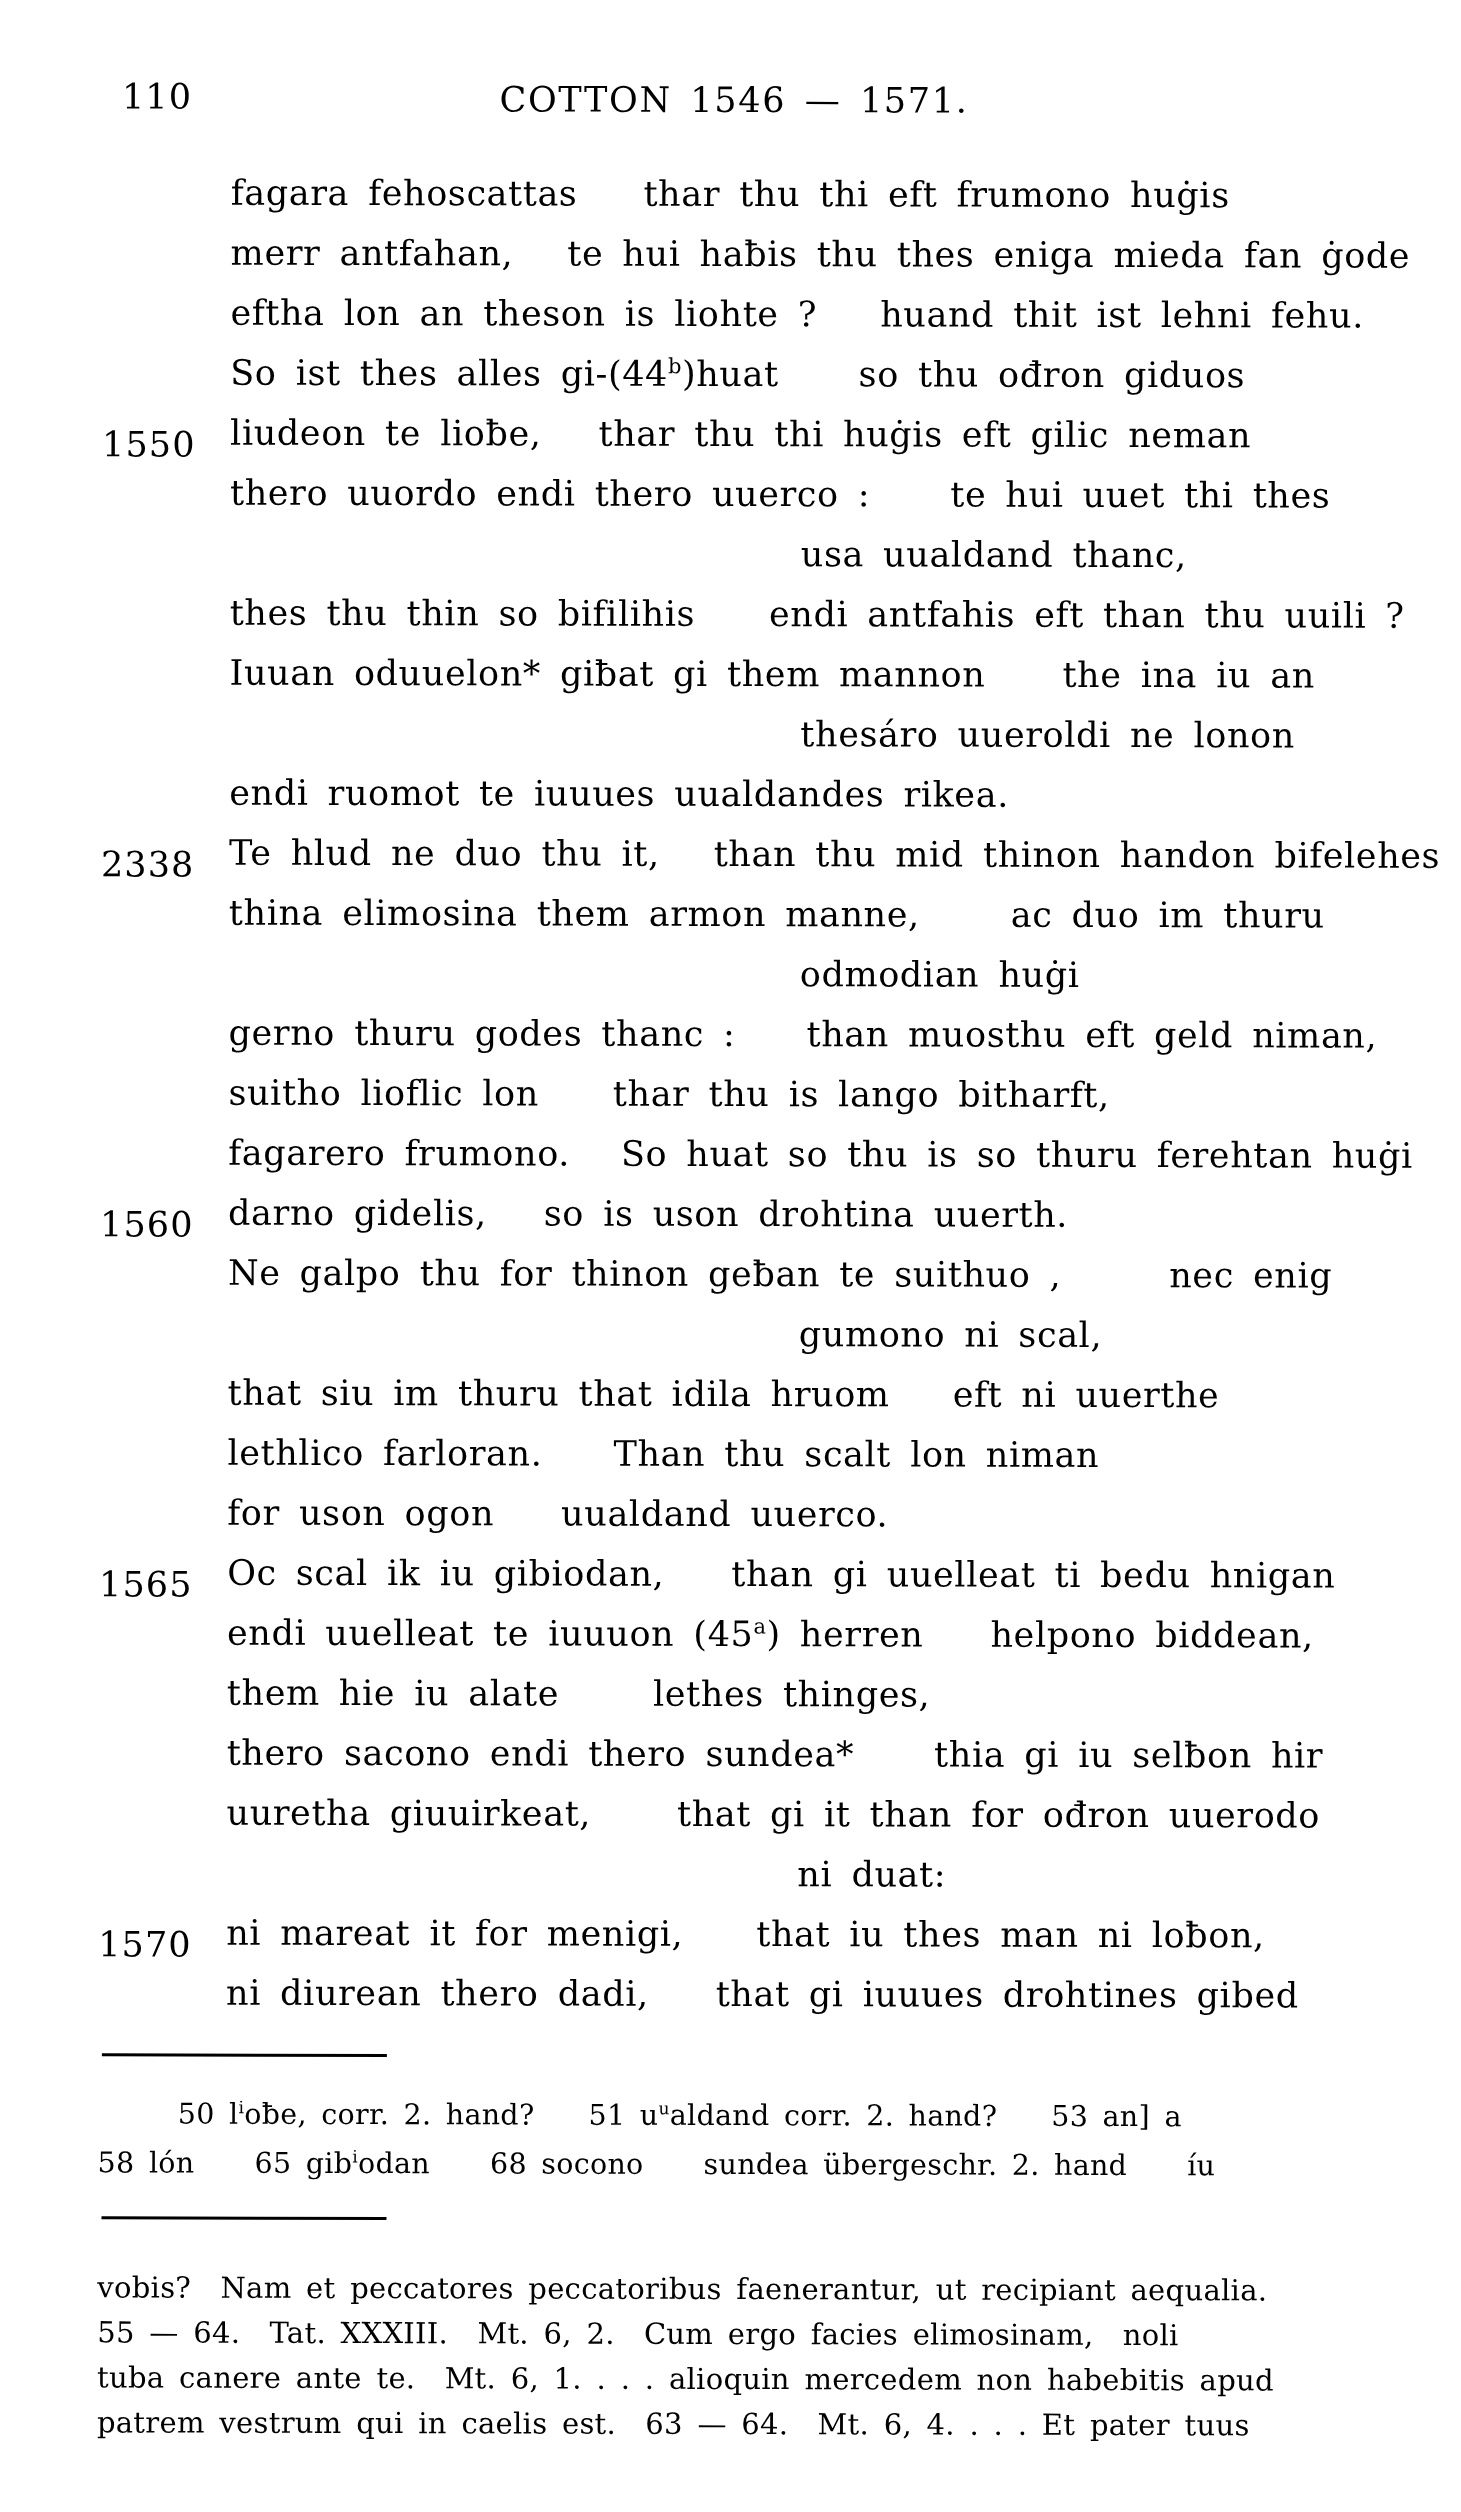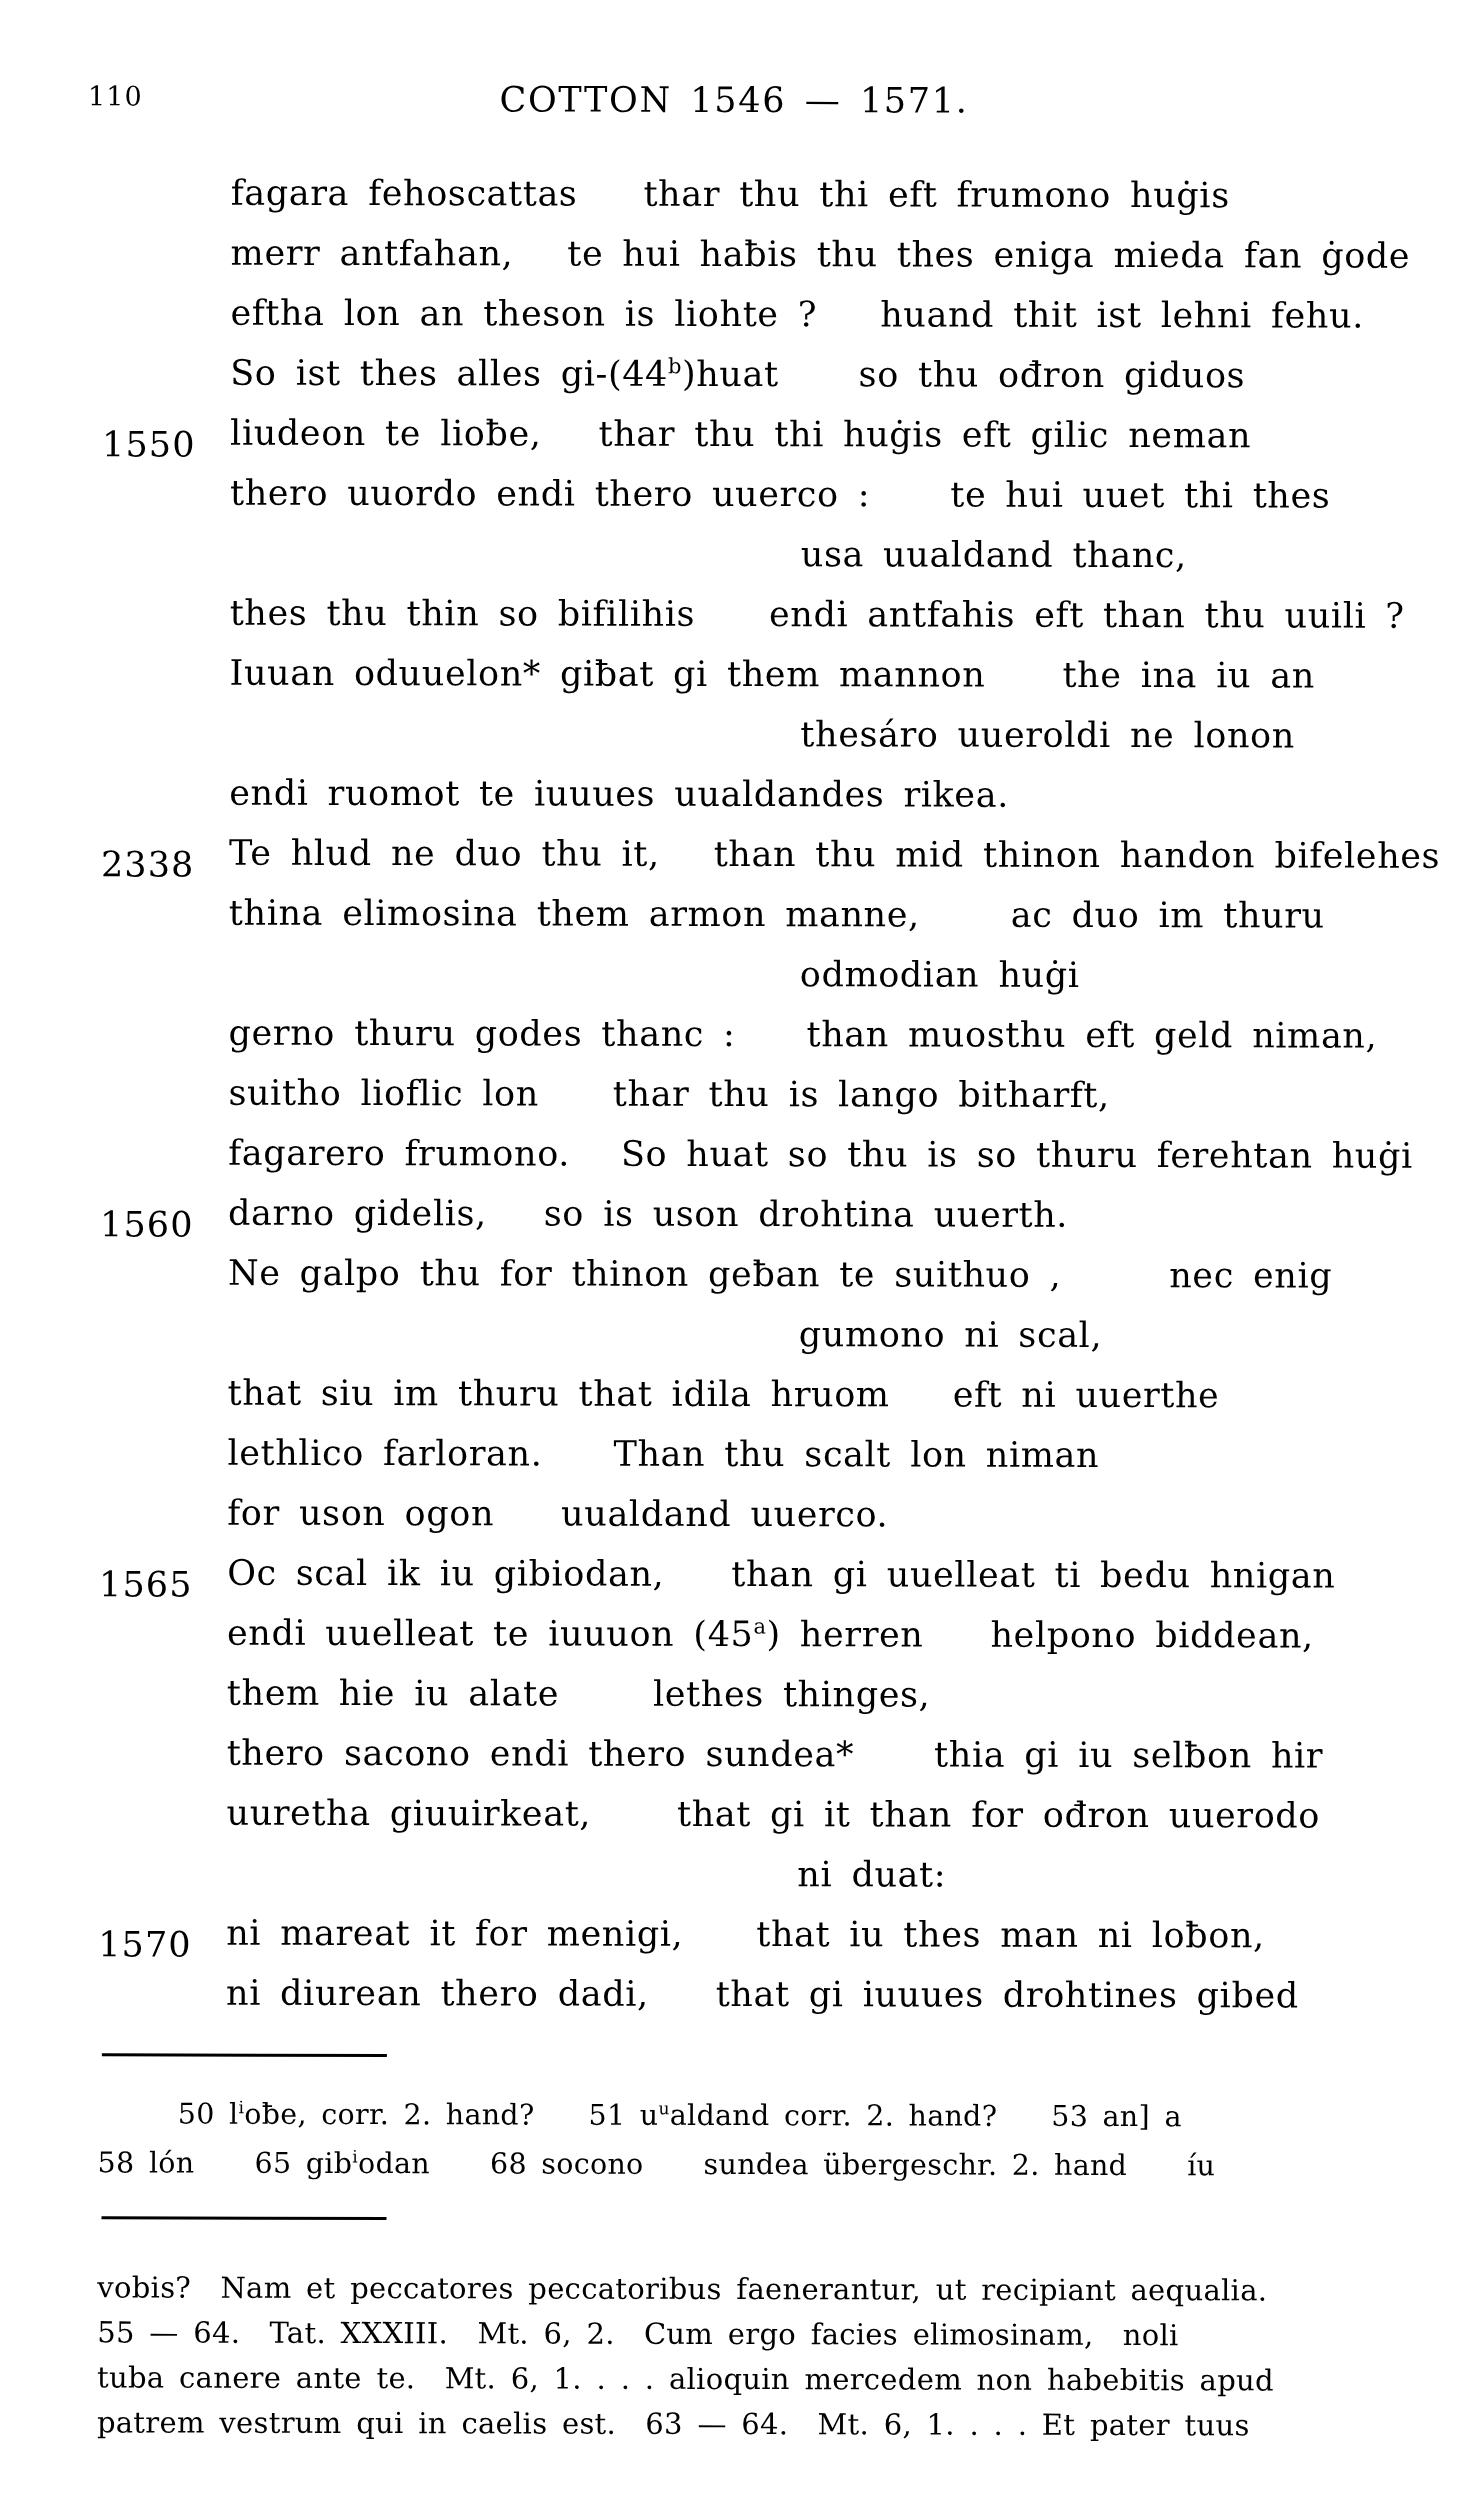--- a/index.html
+++ b/index.html
@@ -5,22 +5,22 @@
   html,body { margin:0; padding:0; background:#ffffff; }
   .page {
     position:relative; width:1462px; height:2512px;
     background:#ffffff; color:#000;
     font-family:"DejaVu Serif","Liberation Serif",serif;
     overflow:hidden;
   }
   .sheet { position:absolute; inset:0; transform:rotate(0.15deg); transform-origin:50% 50%; }
 
   .pageno {
-    position:absolute; left:85px; top:78px;
-    font-size:27px; line-height:40px; letter-spacing:1.1px;
+    position:absolute; left:119px; top:78px;
+    font-size:35px; line-height:40px; letter-spacing:1.1px;
   }
   .runhead {
     position:absolute; left:0; right:0; top:80px; text-align:center;
     font-size:35px; line-height:40px; letter-spacing:1.7px; word-spacing:5.7px;
   }
 
   .verse { position:absolute; left:100px; top:164px; width:1296px; }
   .vline {
     position:relative; height:60px; line-height:60px;
     padding-left:128px; white-space:pre;
@@ -102,18 +102,18 @@
         <div class="aline first"><span class="seg">50 l</span><span class="sup">i</span><span class="seg">oƀe, </span><span class="it">corr.</span><span class="seg"> 2. </span><span class="it">hand?</span><span class="gap" style="width: 54px;"></span><span class="seg">51 u</span><span class="sup">u</span><span class="seg">aldand </span><span class="it">corr.</span><span class="seg"> 2. </span><span class="it">hand?</span><span class="gap" style="width: 54px;"></span><span class="seg">53 an] a</span></div>
         <div class="aline"><span class="seg">58 lón</span><span class="gap" style="width: 60px;"></span><span class="seg">65 gib</span><span class="sup">i</span><span class="seg">odan</span><span class="gap" style="width: 60px;"></span><span class="seg">68 socono</span><span class="gap" style="width: 60px;"></span><span class="seg">sundea </span><span class="it">übergeschr.</span><span class="seg"> 2. </span><span class="it">hand</span><span class="gap" style="width: 60px;"></span><span class="seg">íu</span></div>
       </div>
 
     <div class="rule rule2"></div>
 
     <div class="notes" id="notes-block">
         <div class="nline"><span class="seg">vobis?  Nam et peccatores peccatoribus faenerantur, ut recipiant aequalia.</span></div>
         <div class="nline"><span class="seg">55 — 64.  </span><span class="it">Tat. XXXIII.</span><span class="seg">  </span><span class="it">Mt.</span><span class="seg"> 6, 2.  Cum ergo facies elimosinam,  noli</span></div>
         <div class="nline"><span class="seg">tuba canere ante te.  </span><span class="it">Mt.</span><span class="seg"> 6, 1. . . . alioquin mercedem non habebitis apud</span></div>
-        <div class="nline"><span class="seg">patrem vestrum qui in caelis est.  63 — 64.  </span><span class="it">Mt.</span><span class="seg"> 6, 1. . . . Et pater tuus</span></div>
+        <div class="nline"><span class="seg">patrem vestrum qui in caelis est.  63 — 64.  </span><span class="it">Mt.</span><span class="seg"> 6, 4. . . . Et pater tuus</span></div>
       </div>
 
   </div>
 </div>
 
 
 </body></html>

